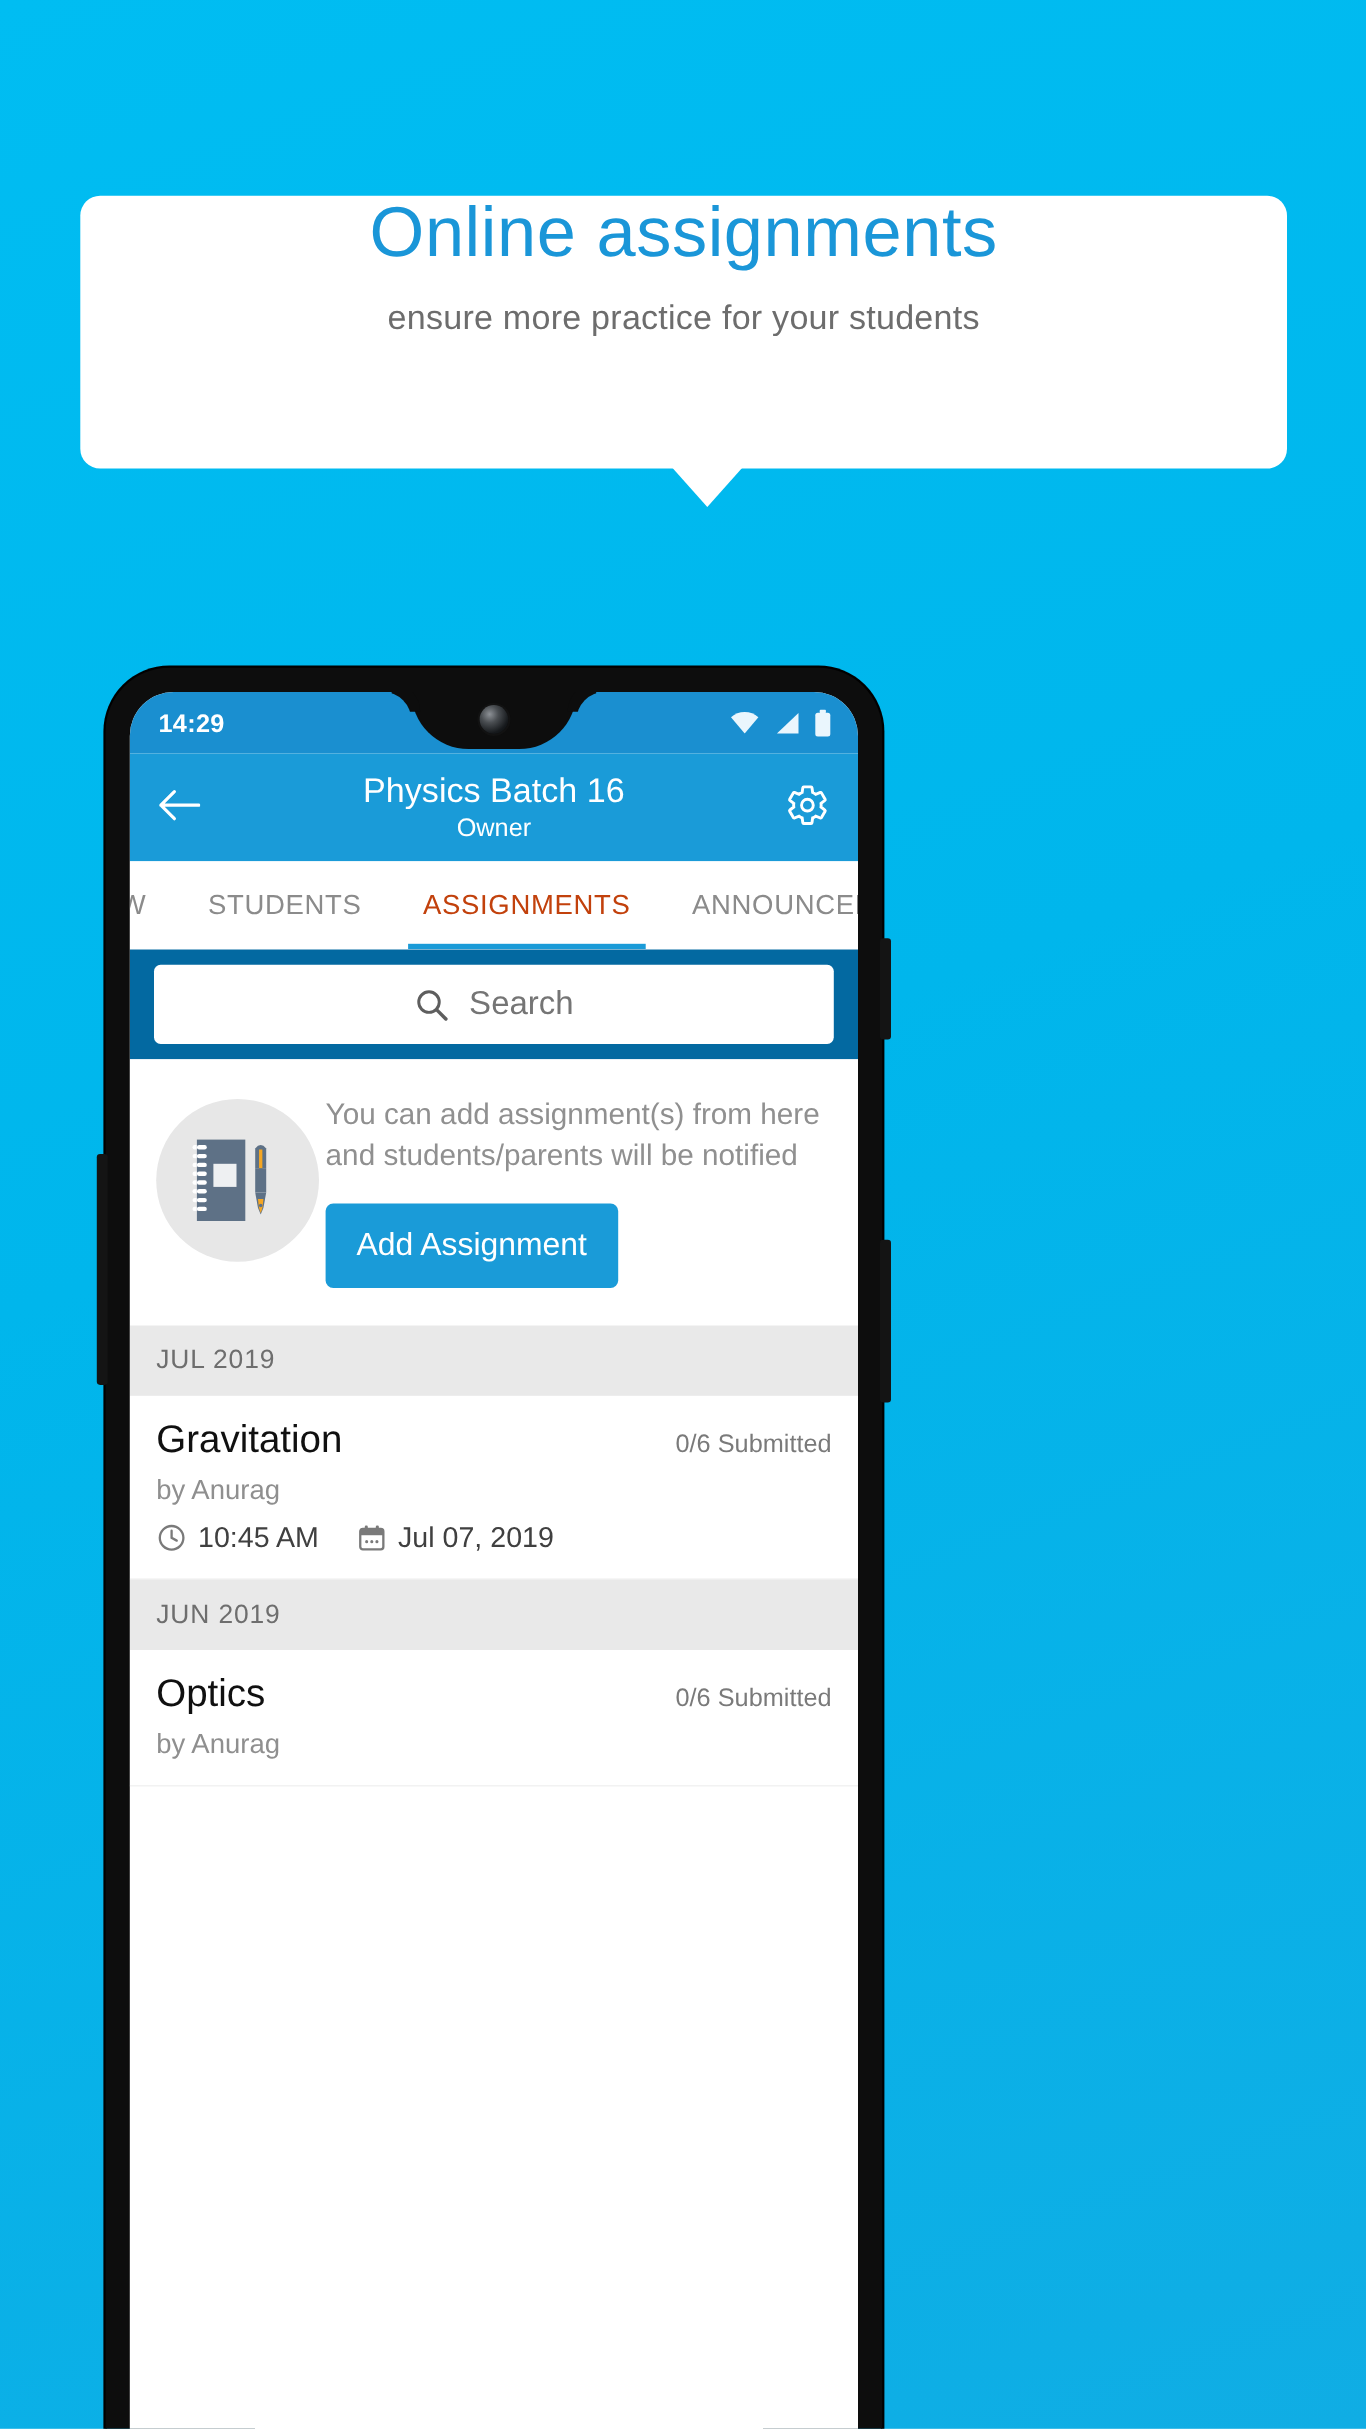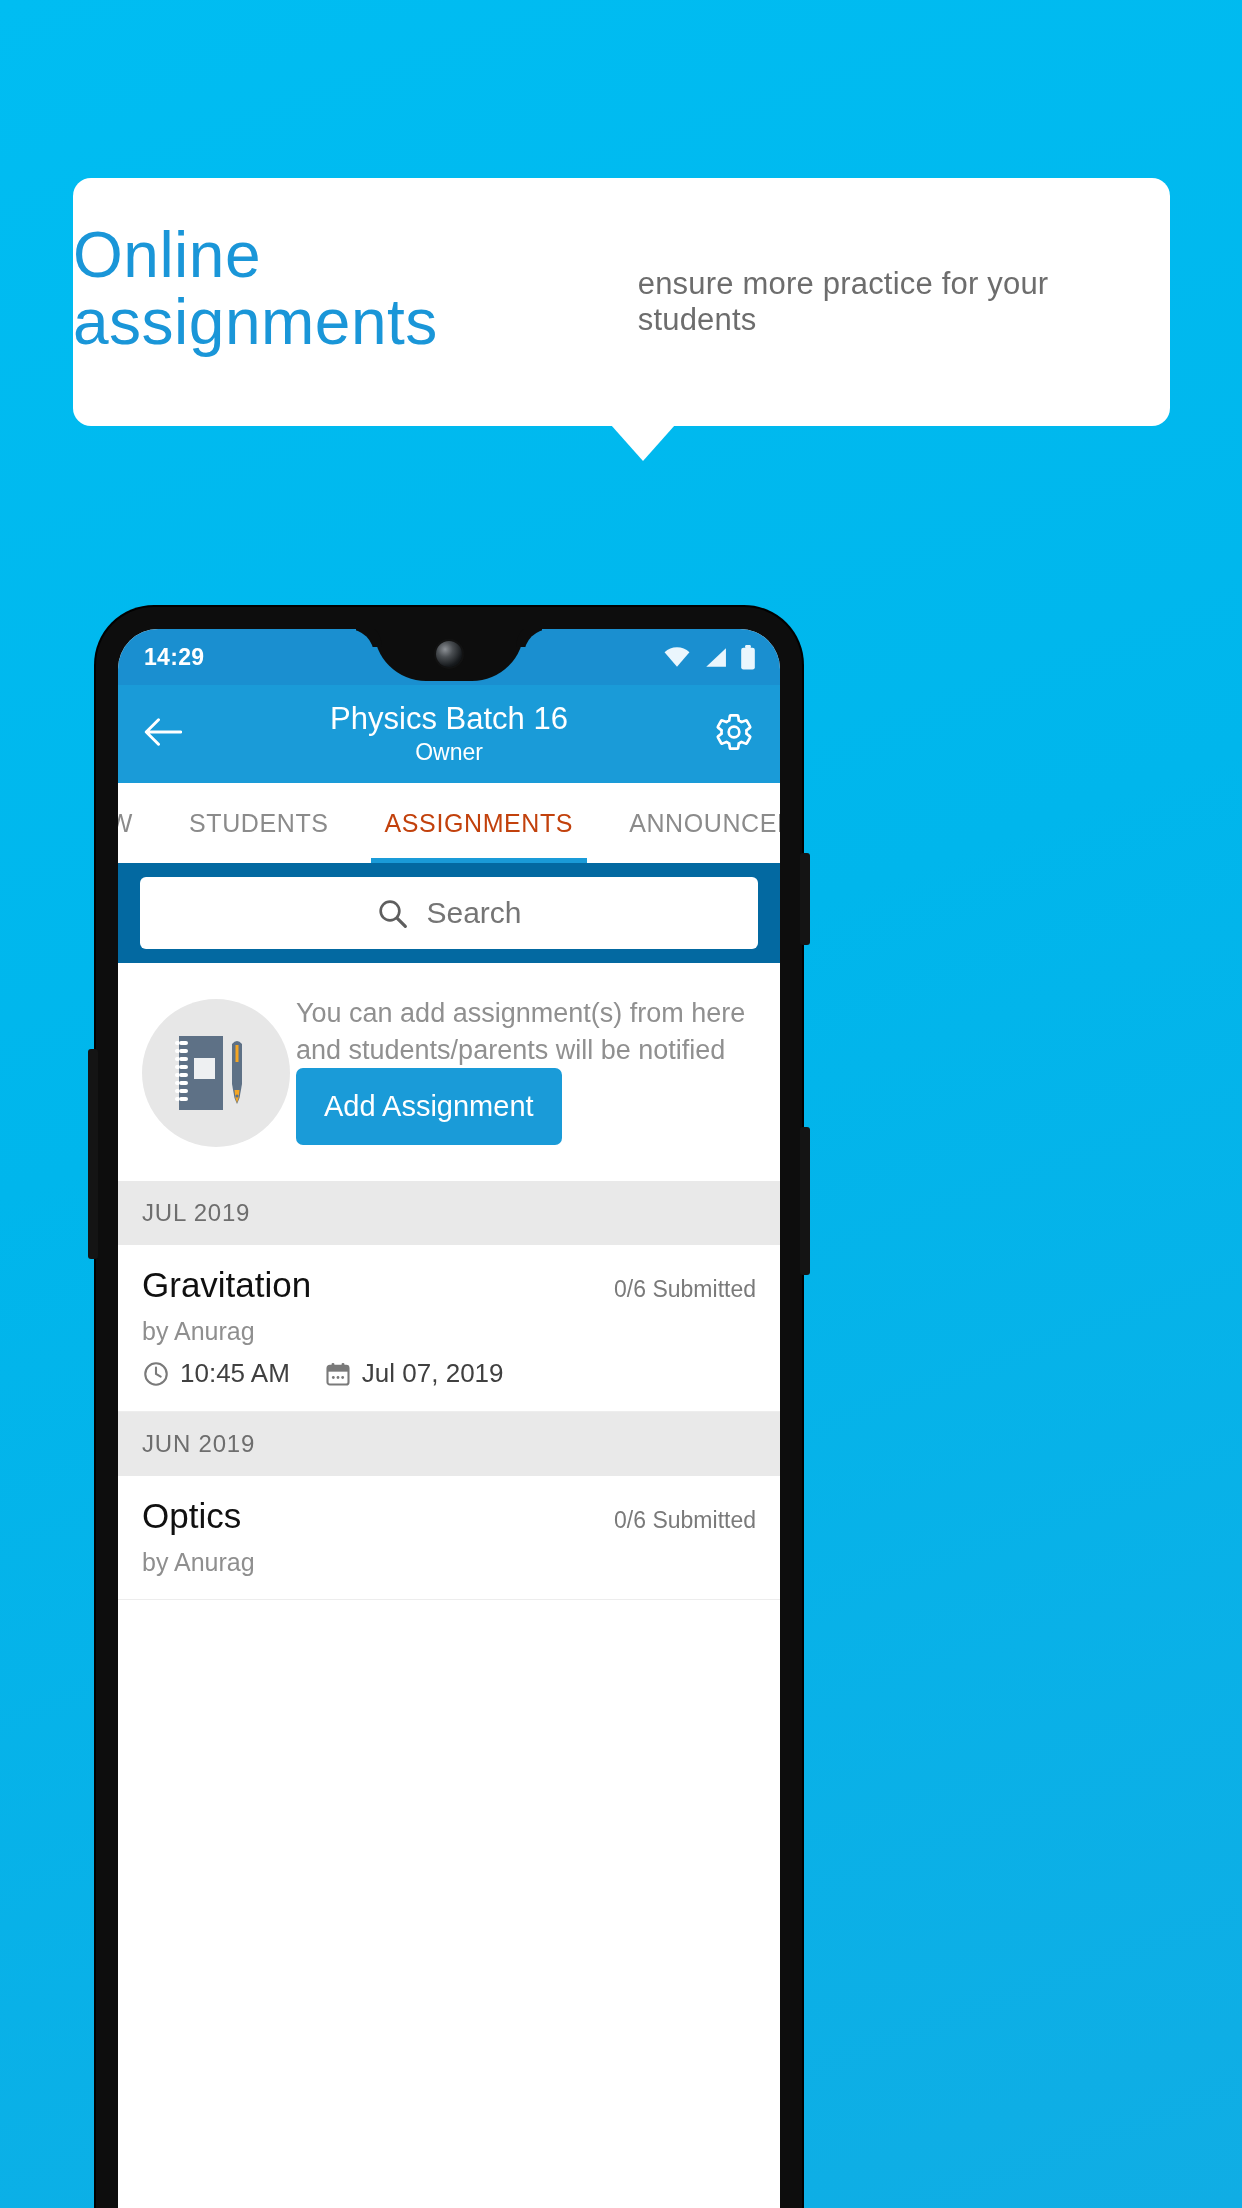--- a/index.html
+++ b/index.html
@@ -14,21 +14,21 @@
   }
 
   
   #callout {
     position: absolute;
     left: 73px; top: 178px;
     width: 1097px; height: 248px;
     background: #ffffff;
     border-radius: 18px;
     display: flex;
-    flex-direction: row;
+    flex-direction: column;
     align-items: center;
     justify-content: flex-start;
   }
   #callout-tail {
     position: absolute;
     left: 611px; top: 425px;
     width: 0; height: 0;
     border-left: 32px solid transparent;
     border-right: 32px solid transparent;
     border-top: 36px solid #ffffff;
@@ -232,20 +232,21 @@
     justify-content: center;
     margin-top: 10px;
   }
   #empty-right { flex: 1; padding-top: 6px; }
   #empty-text {
     font-size: 27px;
     line-height: 1.36;
     color: #909090;
   }
   #add-btn {
+    margin-top: 26px;
     display: inline-block;
     background: #1a9bd8;
     color: #ffffff;
     font-size: 29px;
     border-radius: 7px;
     padding: 22px 28px;
     text-align: center;
     border: none;
     font-family: inherit;
     cursor: pointer;

